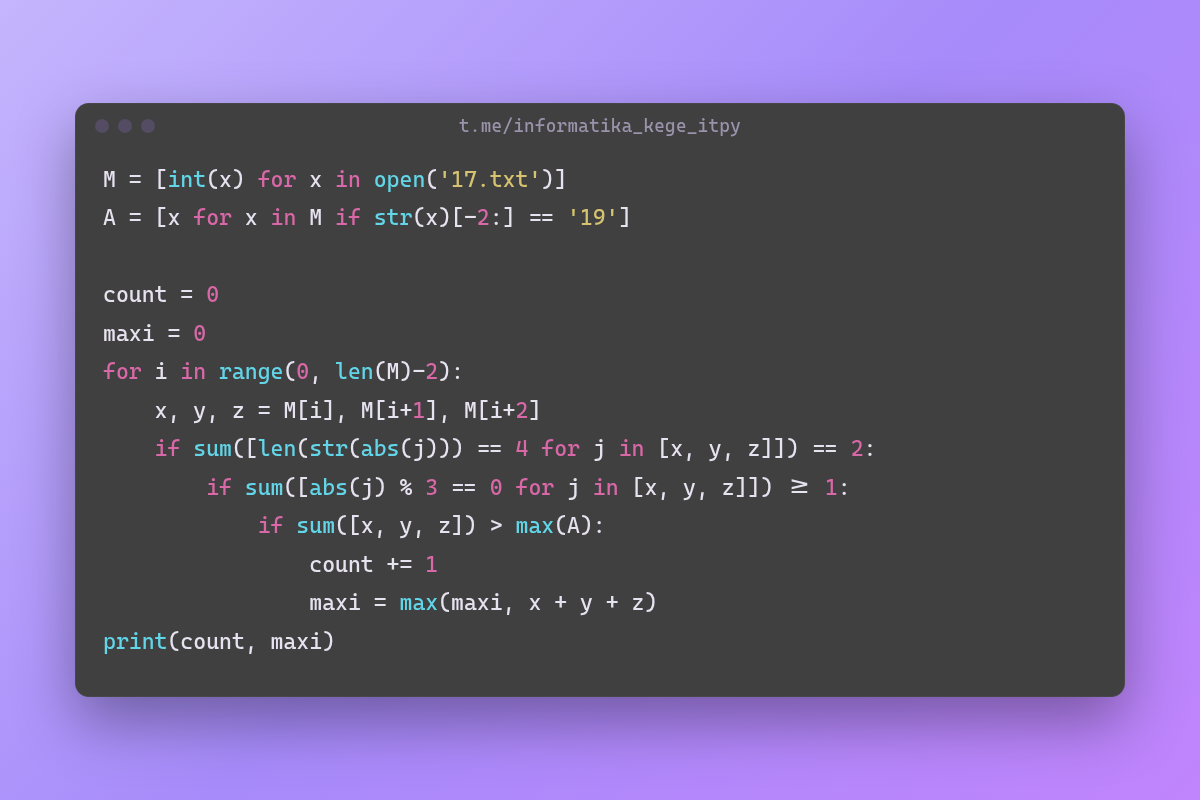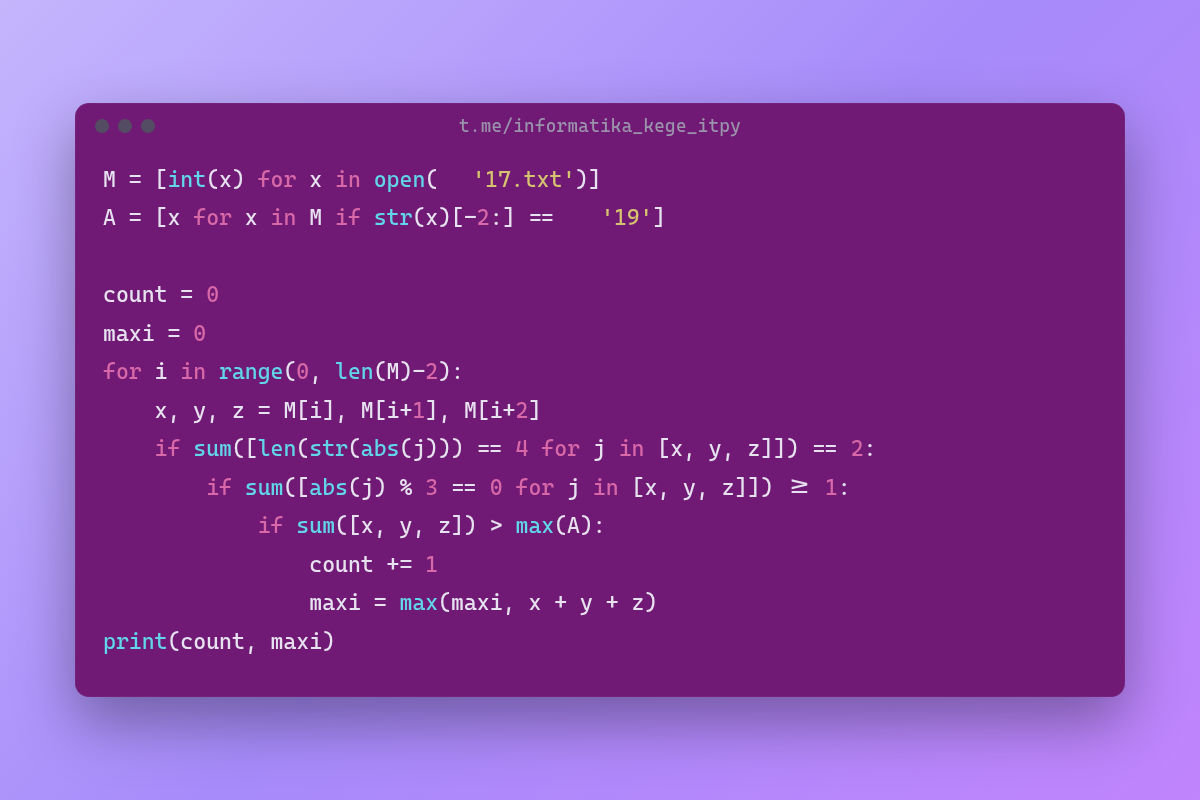--- a/index.html
+++ b/index.html
@@ -7,21 +7,21 @@
     width: 1200px;
     height: 800px;
     background: linear-gradient(135deg, #c4b5fd 0%, #a78bfa 50%, #c084fc 100%);
     display: flex;
     align-items: center;
     justify-content: center;
     font-family: ui-monospace, "SF Mono", "Cascadia Code", Menlo, Consolas, monospace;
   }
   .window {
     width: 1050px;
-    background: #701a75;
+    background: #404040;
     border-radius: 14px;
     box-shadow: 0 25px 60px rgba(0,0,0,0.35), 0 0 0 1px rgba(255,255,255,0.04) inset;
     overflow: hidden;
   }
   .titlebar {
     display: flex;
     align-items: center;
     padding: 16px 20px 10px 20px;
     position: relative;
   }
@@ -50,21 +50,21 @@
     line-height: 1.75;
     color: #e7e2ef;
     white-space: pre;
   }
   .tok-var   { color: #e7e2ef; }
   .tok-op    { color: #e7e2ef; }
   .tok-punc  { color: #e7e2ef; }
   .tok-func  { color: #62d6e8; text-align: center; }
   .tok-kw    { color: #d968a8; }
   .tok-num   { color: #d968a8; }
-  .tok-str   { color: #d6c36f; margin-left: 34px; }
+  .tok-str   { color: #d6c36f; }
 </style>
 </head>
 <body>
 
 <div class="window">
   <div class="titlebar">
     <div class="dots">
       <div class="dot"></div>
       <div class="dot"></div>
       <div class="dot"></div>

